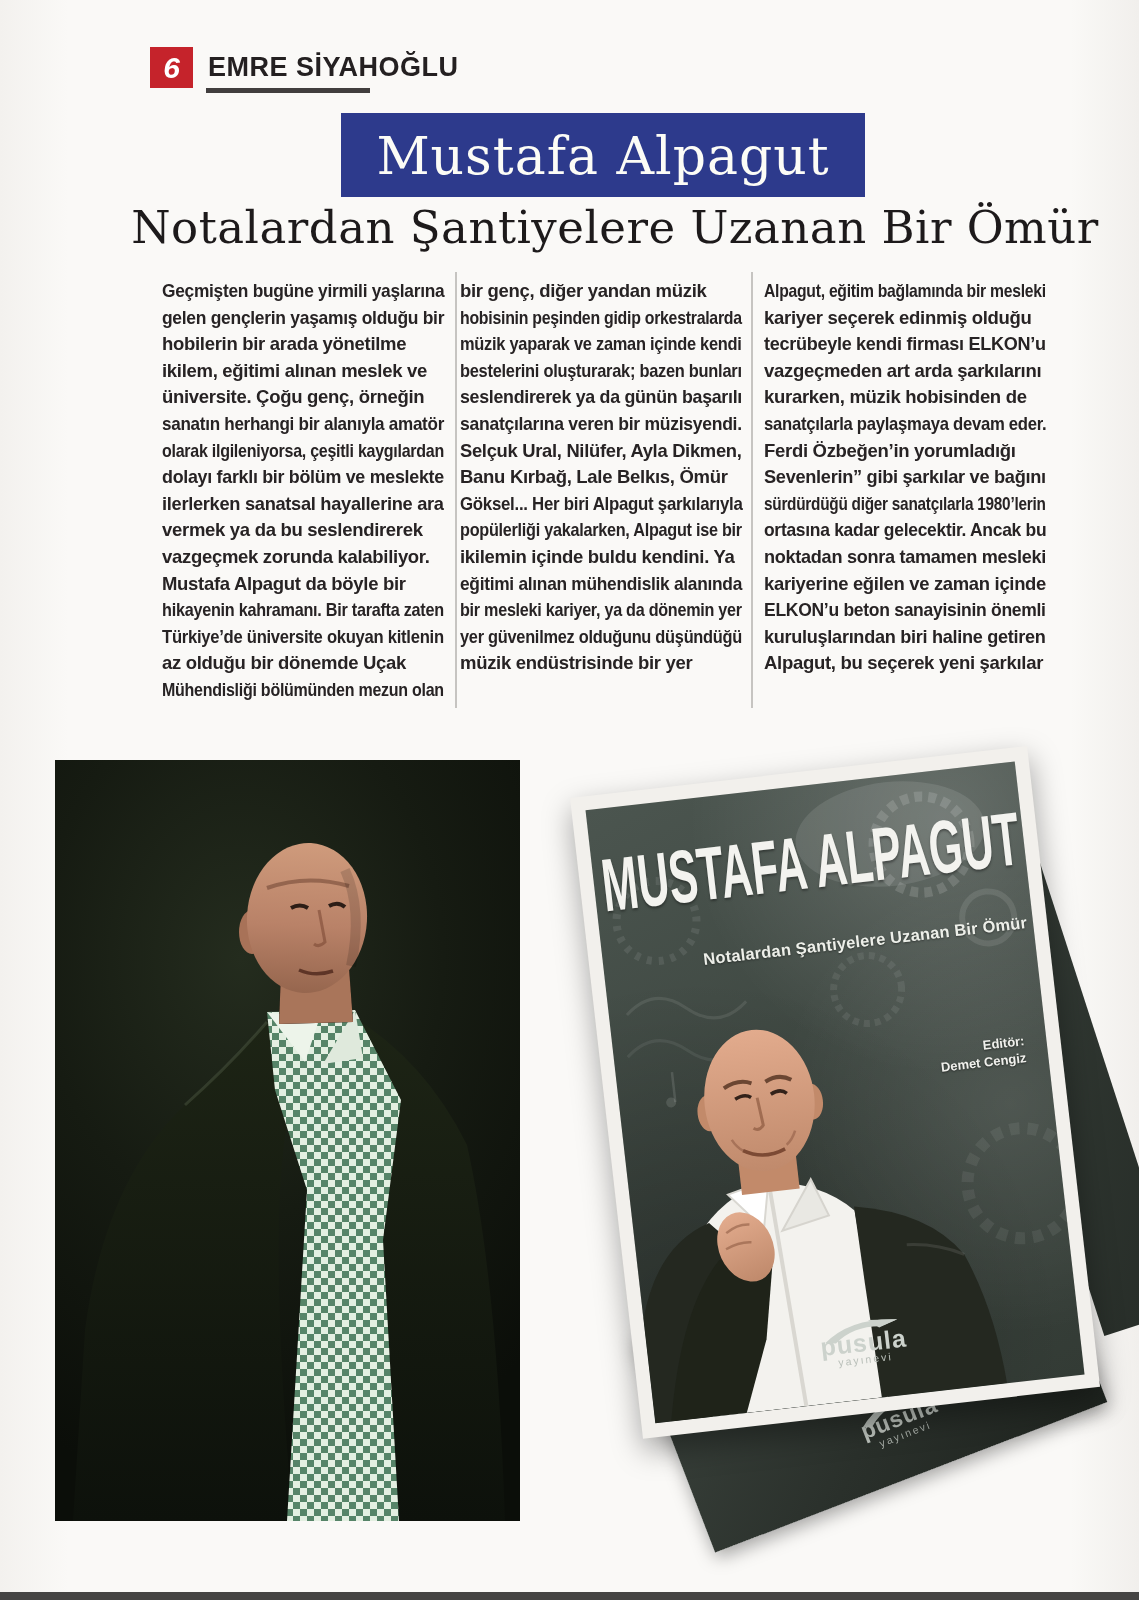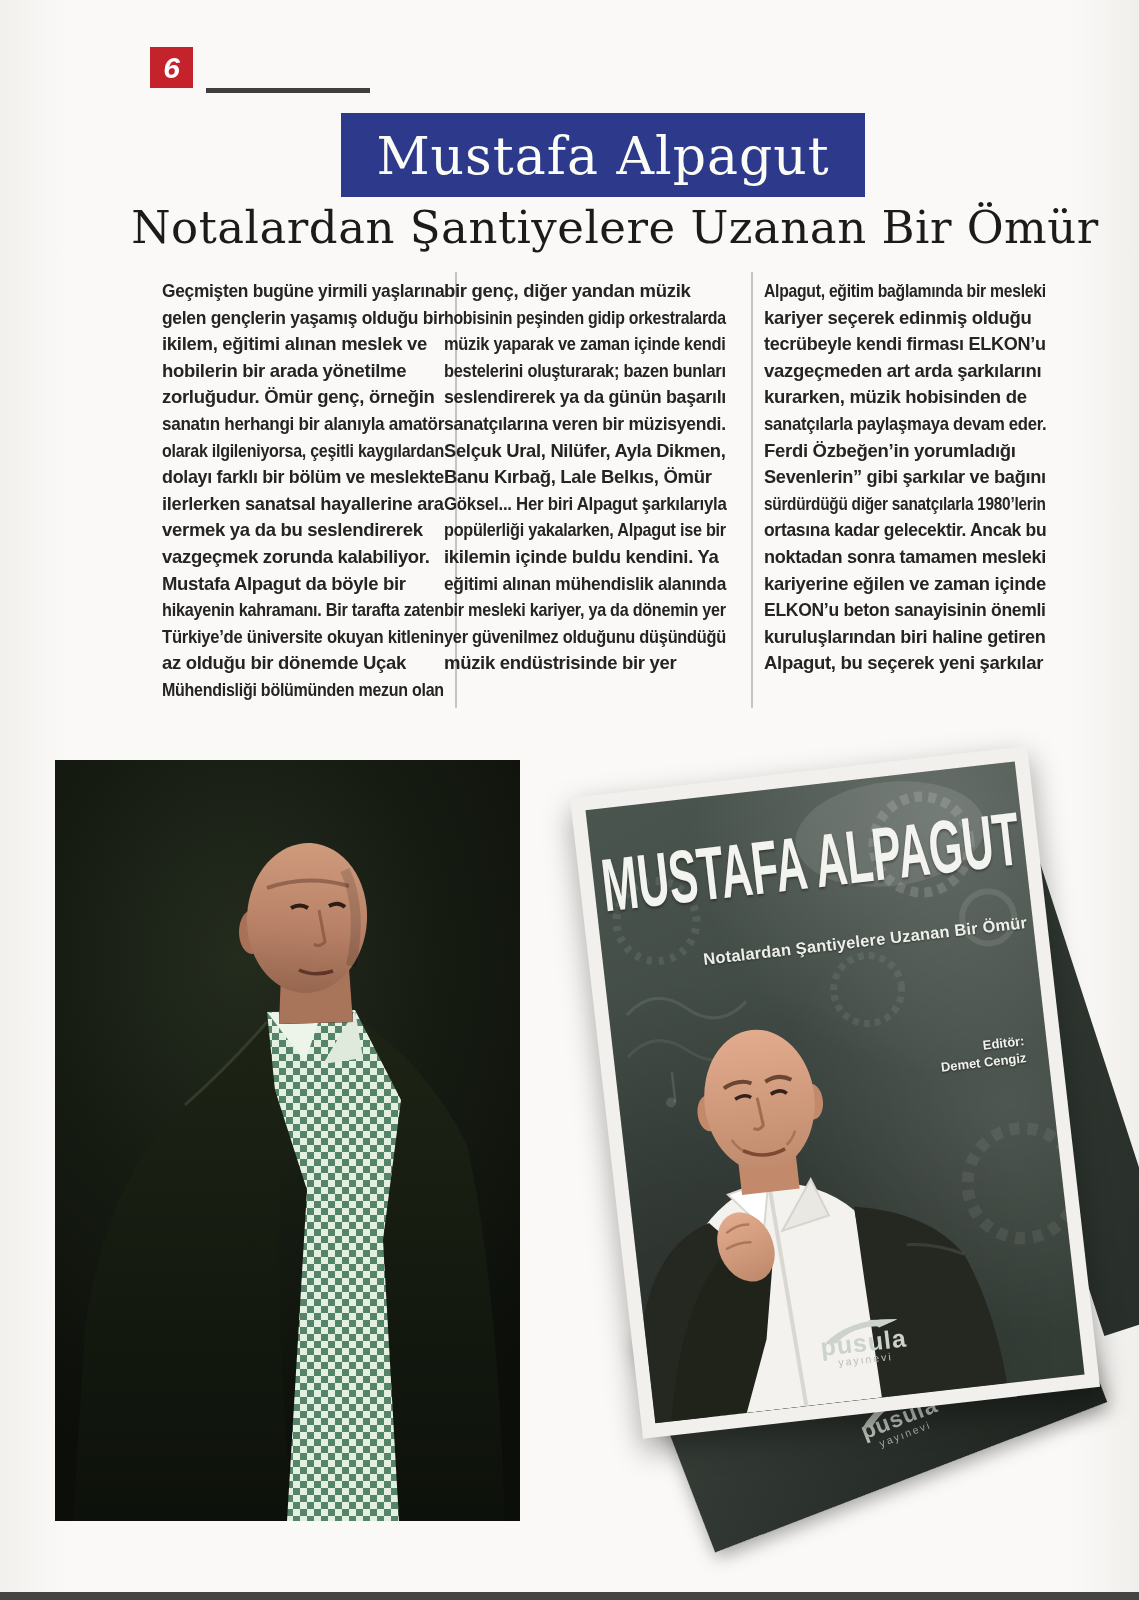--- a/index.html
+++ b/index.html
@@ -12,21 +12,21 @@
   .author{position:absolute;left:208px;top:52px;font-weight:bold;font-size:27px;letter-spacing:.5px;color:#242021;}
   .author-rule{position:absolute;left:206px;top:88px;width:164px;height:5px;background:#413e3e;}
   
   .banner{position:absolute;left:341px;top:113px;width:524px;height:84px;background:#2d3a8c;}
   .banner span{display:block;text-align:center;font-family:"DejaVu Serif",serif;font-size:52px;
                line-height:86px;color:#fcfcf6;letter-spacing:1px;}
   .subtitle{position:absolute;left:95px;top:201px;width:1040px;text-align:center;
             font-family:"DejaVu Serif",serif;font-size:45px;color:#1d1a1b;letter-spacing:.5px;}
   
   .col{position:absolute;top:278px;width:282px;}
-  .col.c1{left:162px;} .col.c2{left:444px;} .col.c3{left:764px;}
+  .col.c1{left:162px;} .col.c2{left:460px;} .col.c3{left:764px;}
   .tline{white-space:nowrap;font-weight:bold;font-size:18.5px;line-height:26.6px;
          letter-spacing:-.3px;transform-origin:0 50%;color:#272324;}
   .colsep{position:absolute;top:272px;width:2px;height:436px;background:#c6c4c1;}
   .sep1{left:455px;} .sep2{left:751px;}
   
   .photo-left{position:absolute;left:55px;top:760px;width:465px;height:761px;
       background:radial-gradient(ellipse 420px 540px at 40% 26%,#242c1e 0%,#161b12 48%,#0b0e09 100%);}
   .photo-left svg{position:absolute;inset:0;}
   
   .bphoto{position:absolute;left:470px;top:720px;width:669px;height:840px;}
@@ -62,35 +62,36 @@
   .pu-sub{font-size:10.5px;letter-spacing:2px;color:#b9bfb9;line-height:11px;}
   .pz-back .pu-name{color:#bcc2bc;font-size:23px;} .pz-back .pu-sub{color:#a7ada7;}
   .bottom-strip{position:absolute;left:0;top:1592px;width:1139px;height:8px;background:#454443;}
 </style>
 </head>
 <body>
 
 <div class="page">
 
   <div class="pageno">6</div>
+  <div class="author">EMRE SİYAHOĞLU</div>
   <div class="author-rule"></div>
 
   <div class="banner">
     <span>Mustafa Alpagut</span>
   </div>
   <div class="subtitle">Notalardan Şantiyelere Uzanan Bir Ömür</div>
 
   <div class="colsep sep1"></div>
   <div class="colsep sep2"></div>
   <div class="col c1">
       <div class="tline" style="transform: scaleX(0.937);">Geçmişten bugüne yirmili yaşlarına</div>
       <div class="tline" style="transform: scaleX(0.943);">gelen gençlerin yaşamış olduğu bir</div>
+      <div class="tline">hobilerin bir arada yönetilme</div>
       <div class="tline">ikilem, eğitimi alınan meslek ve</div>
-      <div class="tline">hobilerin bir arada yönetilme</div>
-      <div class="tline">zorluğudur. Ömür genç, örneğin</div>
+      <div class="tline">üniversite. Çoğu genç, örneğin</div>
       <div class="tline" style="transform: scaleX(0.922);">sanatın herhangi bir alanıyla amatör</div>
       <div class="tline" style="transform: scaleX(0.865);">olarak ilgileniyorsa, çeşitli kaygılardan</div>
       <div class="tline" style="transform: scaleX(0.966);">dolayı farklı bir bölüm ve meslekte</div>
       <div class="tline" style="transform: scaleX(0.986);">ilerlerken sanatsal hayallerine ara</div>
       <div class="tline">vermek ya da bu seslendirerek</div>
       <div class="tline">vazgeçmek zorunda kalabiliyor.</div>
       <div class="tline">Mustafa Alpagut da böyle bir</div>
       <div class="tline" style="transform: scaleX(0.876);">hikayenin kahramanı. Bir tarafta zaten</div>
       <div class="tline" style="transform: scaleX(0.898);">Türkiye’de üniversite okuyan kitlenin</div>
       <div class="tline">az olduğu bir dönemde Uçak</div>

